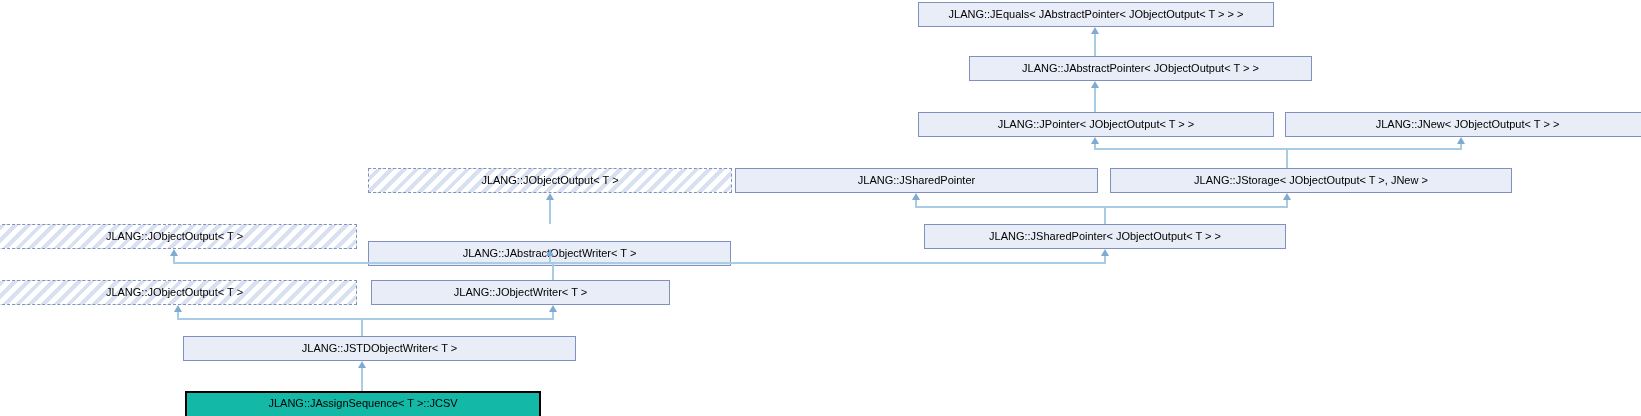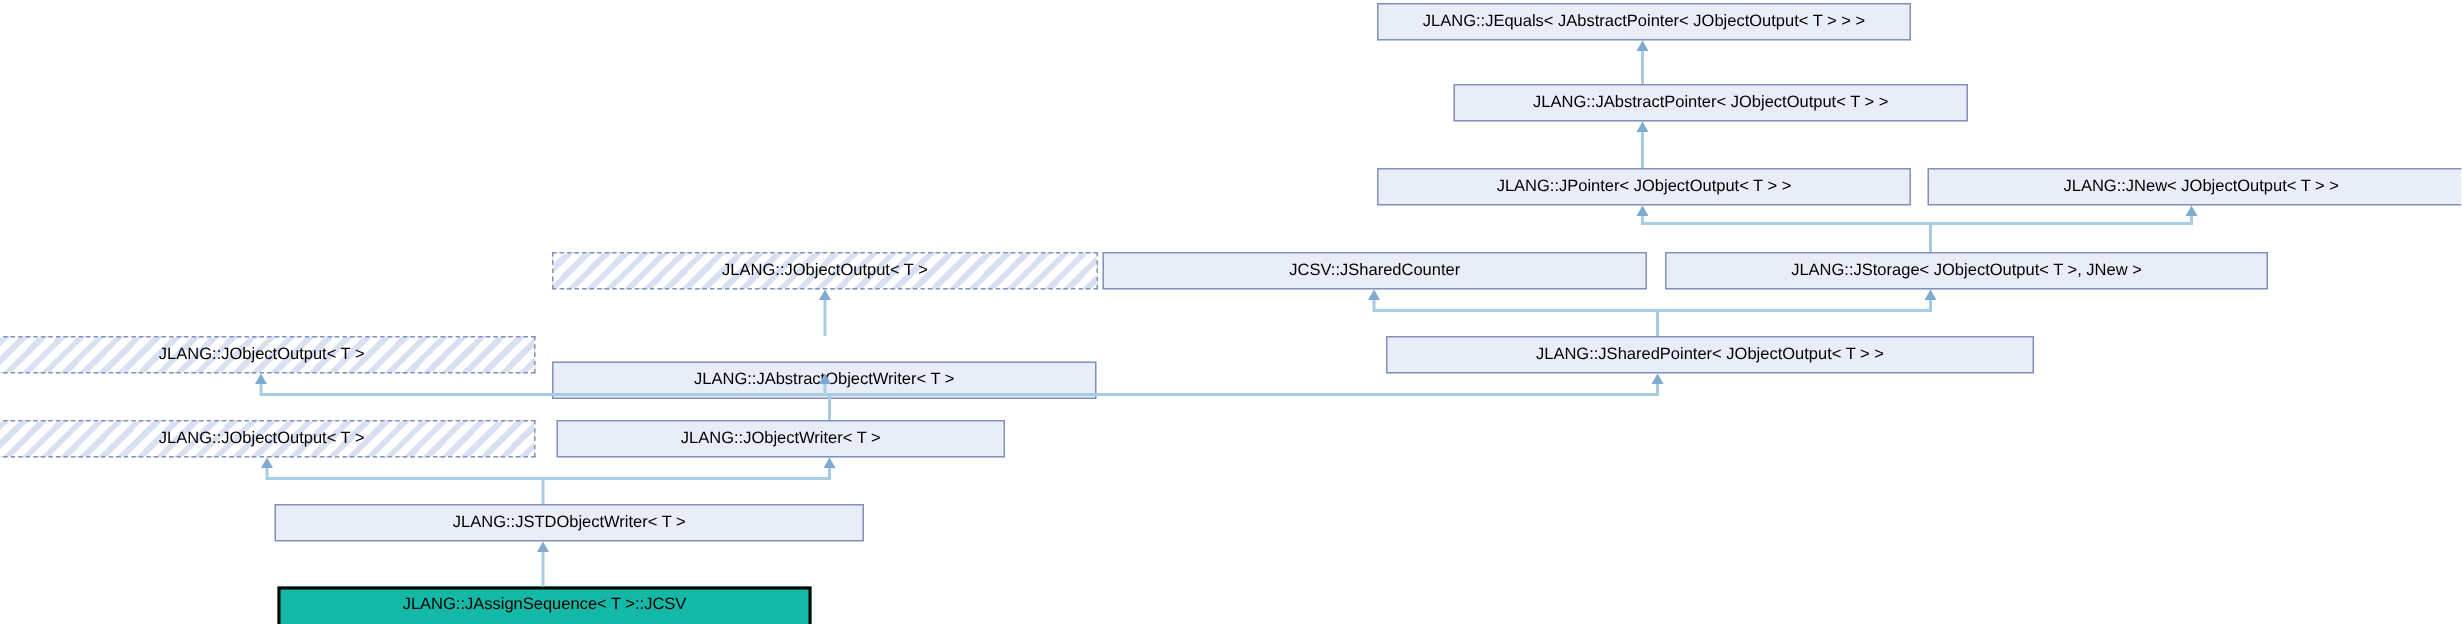--- a/index.html
+++ b/index.html
@@ -25,26 +25,26 @@
 <body>
 
 <div class="diagram">
 
   <div class="node" style="left:918px;top:2px;width:356px">JLANG::JEquals&lt; JAbstractPointer&lt; JObjectOutput&lt; T &gt; &gt; &gt;</div>
   <div class="node" style="left:969px;top:56px;width:343px">JLANG::JAbstractPointer&lt; JObjectOutput&lt; T &gt; &gt;</div>
   <div class="node" style="left:918px;top:112px;width:356px">JLANG::JPointer&lt; JObjectOutput&lt; T &gt; &gt;</div>
   <div class="node" style="left:1285px;top:112px;width:365px">JLANG::JNew&lt; JObjectOutput&lt; T &gt; &gt;</div>
 
   <div class="node dashed" style="left:368px;top:168px;width:364px">JLANG::JObjectOutput&lt; T &gt;</div>
-  <div class="node" style="left:735px;top:168px;width:363px">JCSV::JSharedCounter</div>
+  <div class="node" style="left:735px;top:168px;width:363px">JLANG::JSharedPointer</div>
   <div class="node" style="left:1110px;top:168px;width:402px">JLANG::JStorage&lt; JObjectOutput&lt; T &gt;, JNew &gt;</div>
 
   <div class="node dashed" style="left:-8px;top:224px;width:365px">JLANG::JObjectOutput&lt; T &gt;</div>
   <div class="node" style="left:368px;top:241px;width:363px">JLANG::JAbstractObjectWriter&lt; T &gt;</div>
-  <div class="node" style="left:924px;top:224px;width:432px">JLANG::JSharedPointer&lt; JObjectOutput&lt; T &gt; &gt;</div>
+  <div class="node" style="left:924px;top:224px;width:362px">JLANG::JSharedPointer&lt; JObjectOutput&lt; T &gt; &gt;</div>
 
   <div class="node dashed" style="left:-8px;top:280px;width:365px">JLANG::JObjectOutput&lt; T &gt;</div>
   <div class="node" style="left:371px;top:280px;width:299px">JLANG::JObjectWriter&lt; T &gt;</div>
 
   <div class="node" style="left:183px;top:336px;width:393px">JLANG::JSTDObjectWriter&lt; T &gt;</div>
   <div class="node emphasis" style="left:185px;top:391px;width:356px">JLANG::JAssignSequence&lt; T &gt;::JCSV</div>
 
   <div>
     <div class="arr" style="left:1091px;top:27px"></div>
     <div class="seg" style="left:1094.25px;top:34px;width:1.5px;height:22px"></div>

